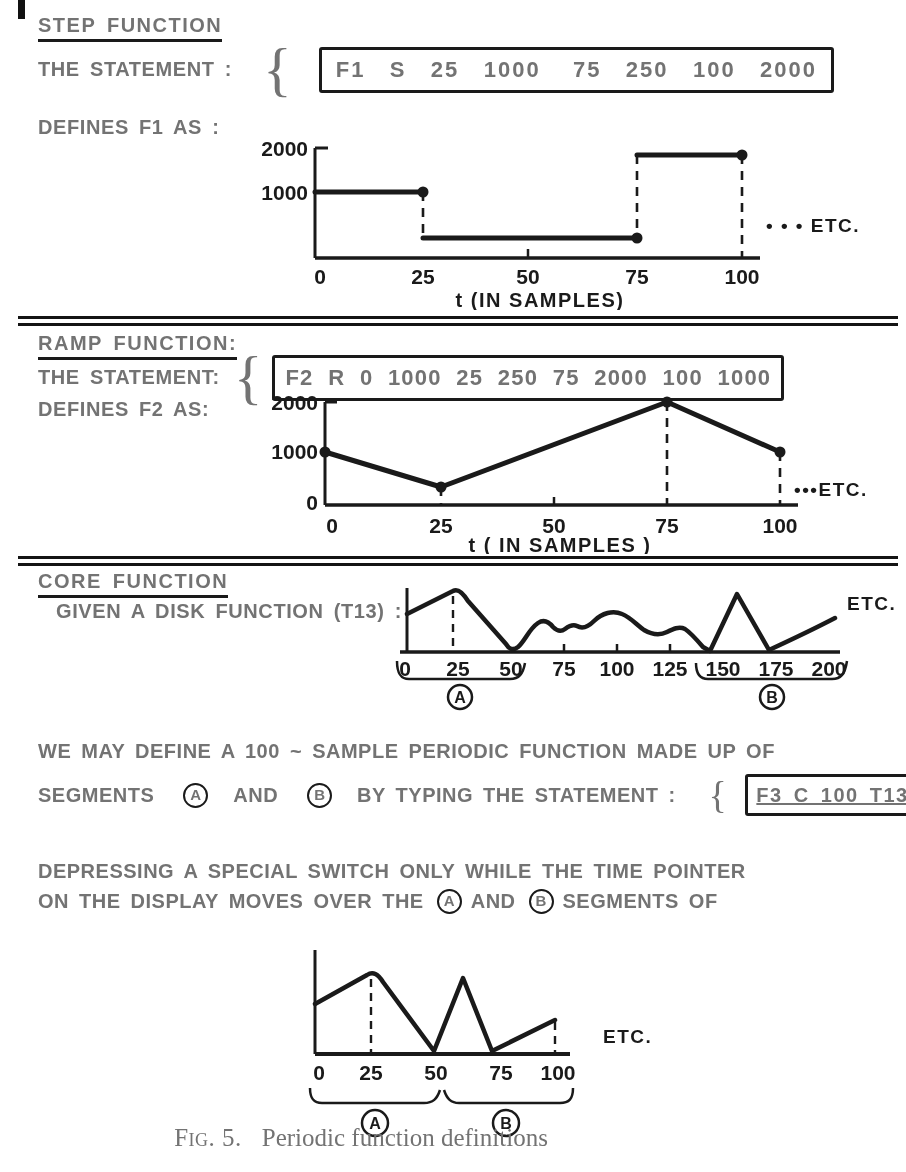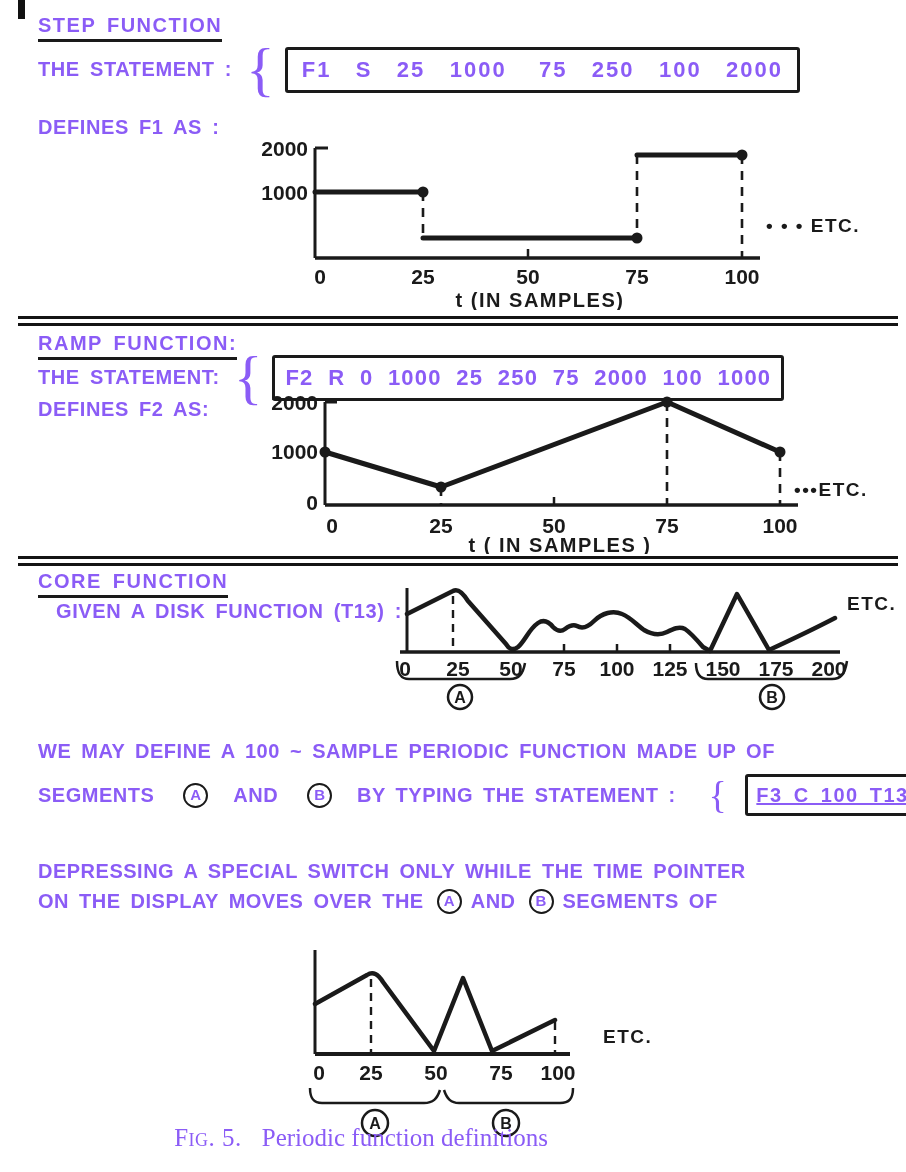--- a/index.html
+++ b/index.html
@@ -1,18 +1,18 @@
 <!DOCTYPE html>
 <html><head>
 <meta charset="utf-8">
 <style>
   html,body{margin:0;padding:0;background:#e8e8e8;}
   #page{
     position:relative;width:906px;height:1172px;background:#ffffff;
-    overflow:hidden;color:#8b5cf6;
+    overflow:hidden;color:#737373;
     font-family:"Liberation Sans","DejaVu Sans",sans-serif;
   }
   .abs{position:absolute;}
   .hdr{
     font-size:20px;font-weight:700;letter-spacing:1.5px;word-spacing:4px;
     border-bottom:3px solid #1a1a1a;padding-bottom:2px;display:inline-block;
   }
   .lbl{font-size:20px;font-weight:700;letter-spacing:.6px;word-spacing:4px;white-space:nowrap;}
   .stmtrow{display:flex;align-items:center;}
   .brace{
@@ -55,21 +55,21 @@
 </style>
 </head>
 <body>
 
 <div id="page">
 
   <div id="scan-mark" class="abs" style="left:18px;top:0;"></div>
 
   <div class="abs hdr" style="left:38px;top:14px;">STEP FUNCTION</div>
 
-  <div class="abs stmtrow" style="left:38px;top:44px;">
+  <div class="abs stmtrow" style="left:38px;top:44px;gap:17px;">
     <span class="lbl">THE STATEMENT :</span>
     <span class="brace">{</span>
     <span class="stmtbox">F1   S   25   1000    75   250   100   2000</span>
   </div>
 
   <div class="abs lbl" style="left:38px;top:116px;">DEFINES F1 AS :</div>
 
   <svg class="abs" style="left:240px;top:120px;" width="666" height="190" viewBox="0 0 666 190">
     <text class="ylab" x="68" y="36" text-anchor="end">2000</text>
     <text class="ylab" x="68" y="80" text-anchor="end">1000</text>

